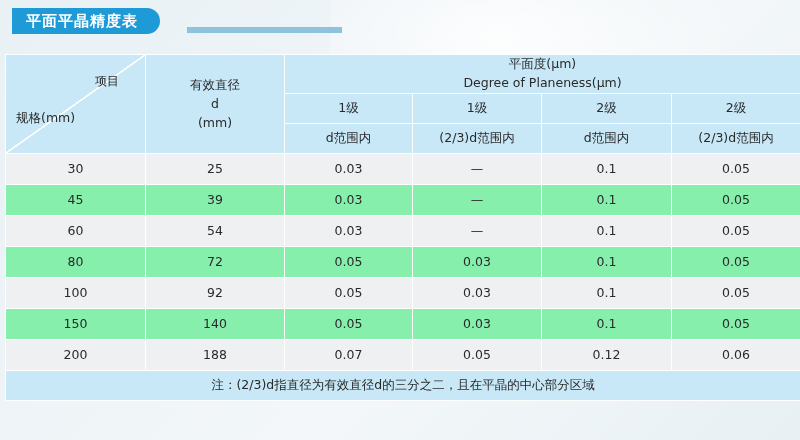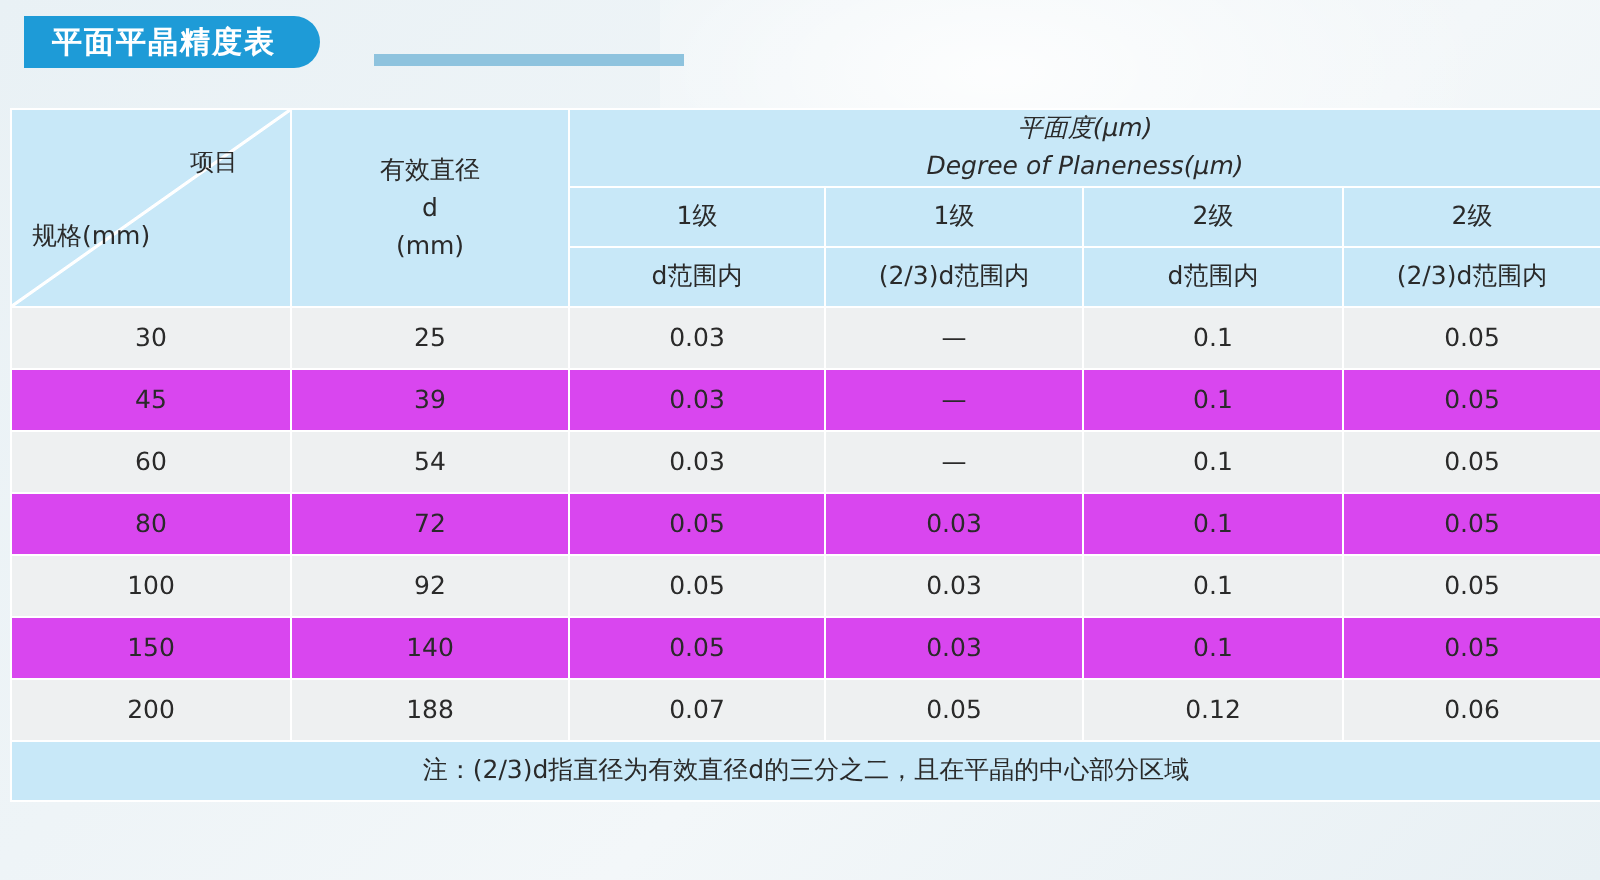--- a/index.html
+++ b/index.html
@@ -120,28 +120,27 @@
   td.dia-head {
     height: 120px;
     line-height: 1.55;
     font-size: 12.5px;
   }
 
   td.group-head {
     height: 58px;
     line-height: 1.5;
     font-size: 12.5px;
-    font-style: italic;
   }
 
   td.sub-a { background: #eef0f1; }
   td.sub-b { background: #c8e8f8; }
 
   tr.row-odd  td { background: #eef0f1; }
-  tr.row-even td { background: #d946ef; }
+  tr.row-even td { background: #86efac; }
   tr.data td { height: 30px; font-size: 12.5px; }
 
   td.note {
     background: #c8e8f8;
     text-align: left;
     padding-left: 14px;
     height: 34px;
     font-size: 12.5px;
     color: #2a2a2a;
   }

